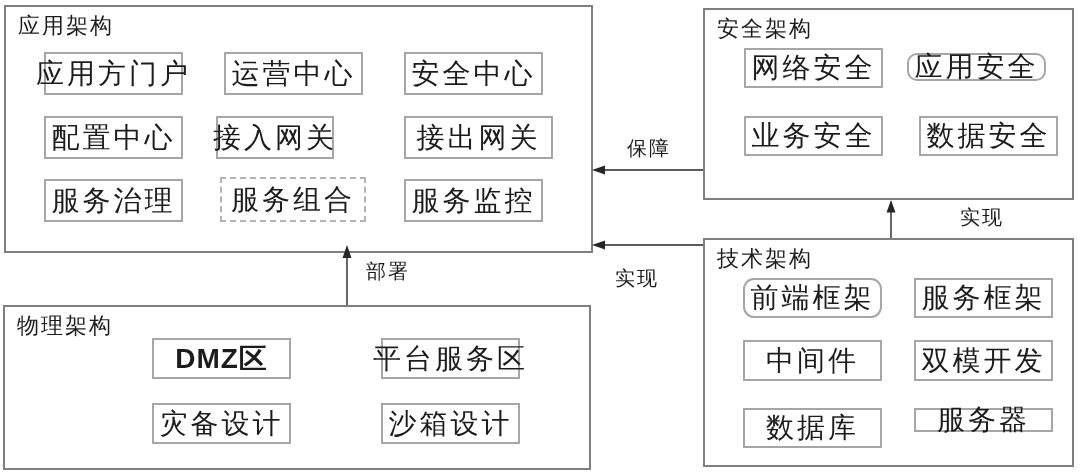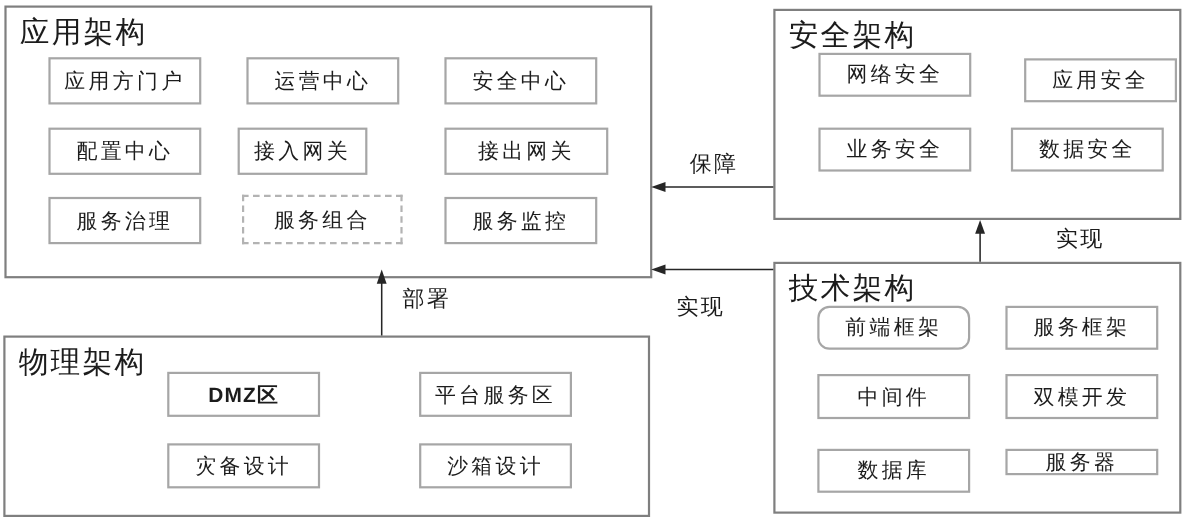--- a/index.html
+++ b/index.html
@@ -4,26 +4,26 @@
 <style>
   html,body{margin:0;padding:0;background:#ffffff;}
   .canvas{
     position:relative;width:1080px;height:474px;background:#ffffff;
     font-family:"Liberation Serif","DejaVu Serif",serif;color:#1c1c1c;overflow:hidden;
   }
   .group{
     position:absolute;border:2px solid #7f7f7f;background:#ffffff;box-sizing:border-box;
   }
   .gtitle{
-    position:absolute;left:12px;top:4px;font-size:27px;letter-spacing:2px;white-space:nowrap;
+    position:absolute;left:12px;top:4px;font-size:22px;letter-spacing:2px;white-space:nowrap;
   }
   .node{
     position:absolute;border:2px solid #a6a6a6;background:#ffffff;box-sizing:border-box;
     display:flex;align-items:center;justify-content:center;
-    font-size:19px;letter-spacing:3px;white-space:nowrap;
+    font-size:28px;letter-spacing:3px;white-space:nowrap;
   }
   .node.dashed{border:2px dashed #b3b3b3;}
   .node.latin-bold{font-family:"Liberation Sans","DejaVu Sans",sans-serif;font-weight:bold;letter-spacing:1px;}
   .edge-label{
     position:absolute;font-size:20px;letter-spacing:2px;white-space:nowrap;background:transparent;
   }
   svg.arrows{position:absolute;left:0;top:0;pointer-events:none;}
 </style>
 </head>
 <body>
@@ -39,21 +39,21 @@
     <div class="node" style="left:210px;top:109px;width:118px;height:43px;">接入网关</div>
     <div class="node" style="left:398px;top:109px;width:149px;height:43px;">接出网关</div>
     <div class="node" style="left:38px;top:172px;width:139px;height:43px;">服务治理</div>
     <div class="node dashed" style="left:214px;top:170px;width:146px;height:45px;">服务组合</div>
     <div class="node" style="left:398px;top:172px;width:139px;height:43px;">服务监控</div>
   </div>
 
   <div class="group" style="left:703px;top:8px;width:371px;height:192px;">
     <div class="gtitle">安全架构</div>
     <div class="node" style="left:39px;top:38px;width:139px;height:40px;">网络安全</div>
-    <div class="node" style="left:226px;top:43px;width:139px;height:40px;">应用安全</div>
+    <div class="node" style="left:202px;top:43px;width:139px;height:28px;border-radius:10px;">应用安全</div>
     <div class="node" style="left:39px;top:106px;width:139px;height:40px;">业务安全</div>
     <div class="node" style="left:214px;top:106px;width:139px;height:40px;">数据安全</div>
   </div>
 
   <div class="group" style="left:703px;top:238px;width:371px;height:229px;text-align:right;">
     <div class="gtitle">技术架构</div>
     <div class="node" style="left:38px;top:38px;width:139px;height:40px;border-radius:11px;">前端框架</div>
     <div class="node" style="left:209px;top:38px;width:139px;height:40px;">服务框架</div>
     <div class="node" style="left:38px;top:100px;width:139px;height:41px;">中间件</div>
     <div class="node" style="left:209px;top:100px;width:139px;height:41px;">双模开发</div>

